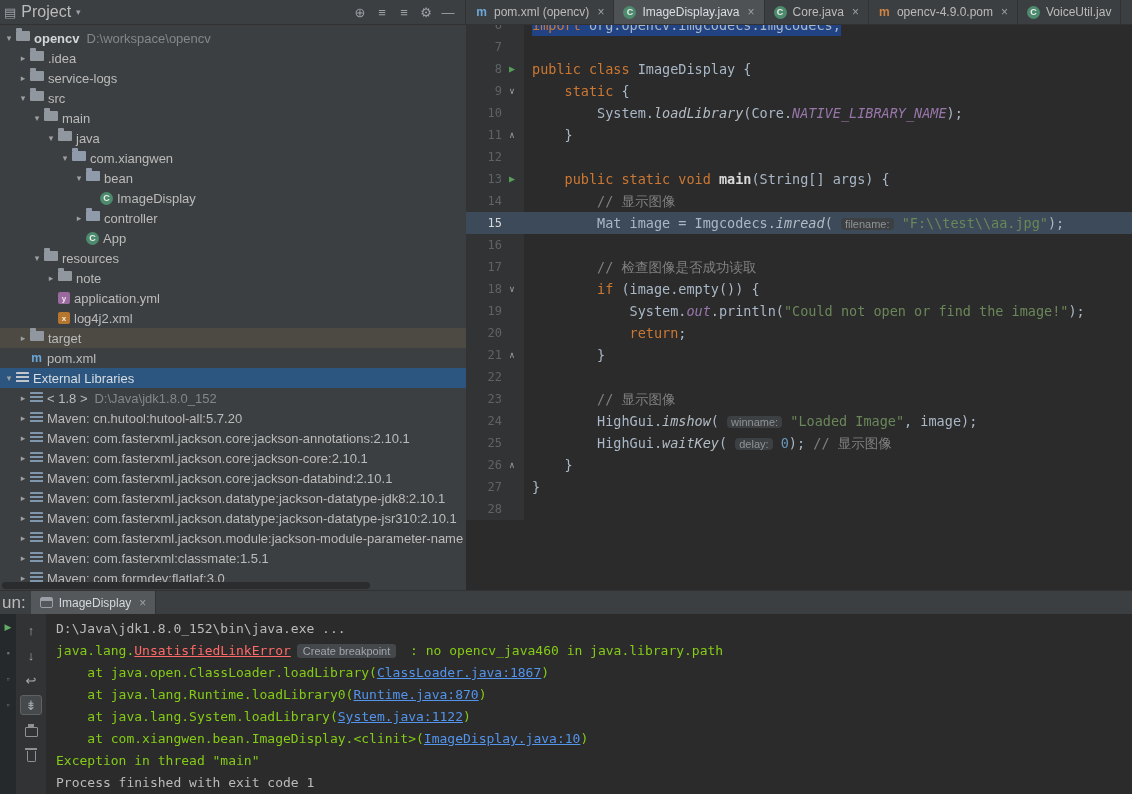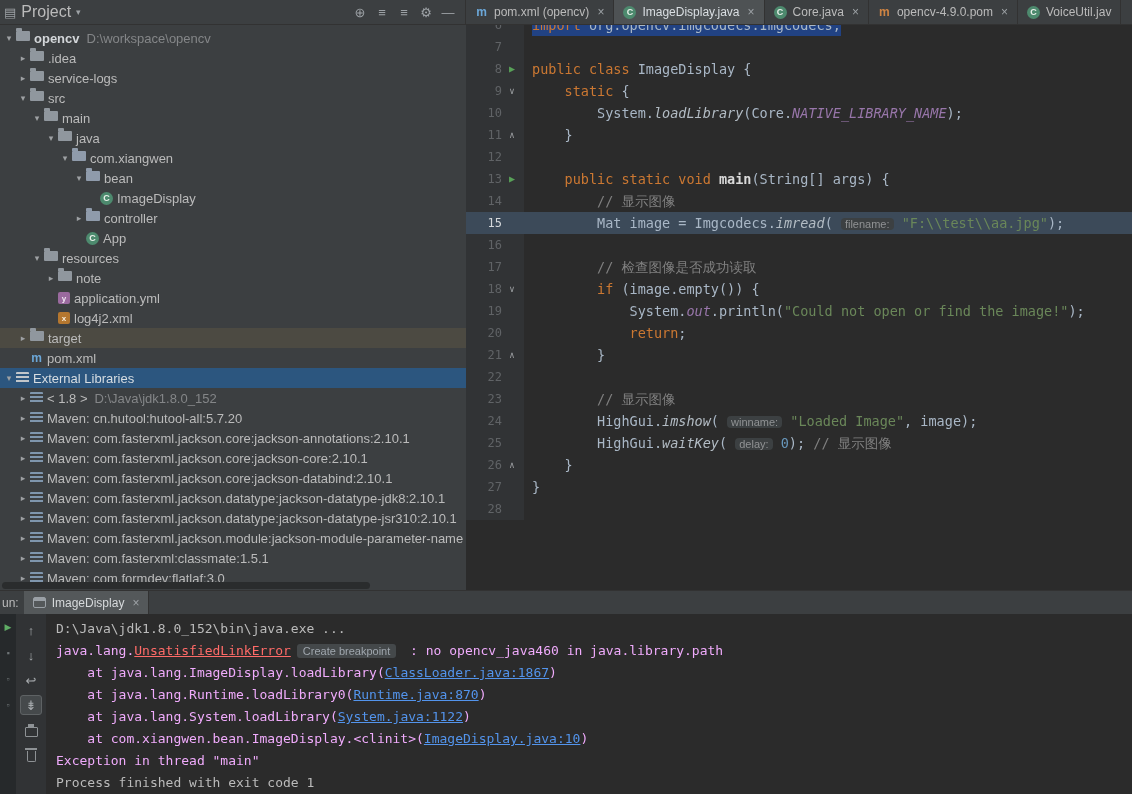--- a/index.html
+++ b/index.html
@@ -63,37 +63,37 @@
   .tk-c{color:#808080}
   .tk-s{color:#6a8759}
   .tk-n{color:#6897bb}
   .tk-f{color:#9876aa;font-style:italic}
   .tk-m{color:#b3bcc4;font-style:italic}
   .tk-d{color:#dadada;font-weight:bold}
   .tk-h{background:#3c4042;color:#909294;border-radius:4px;padding:0 4px;font-size:11px;font-family:"Liberation Sans",sans-serif}
 
   
   .run-bar{height:24px;flex:none;background:#3c3f41;border-top:1px solid #323232;display:flex;align-items:stretch}
-  .run-prefix{color:#bbbbbb;font-size:12px;display:flex;align-items:center;padding:0 5px 0 2px}
+  .run-prefix{color:#bbbbbb;font-size:17px;display:flex;align-items:center;padding:0 5px 0 2px}
   .run-tab{display:flex;align-items:center;gap:6px;background:#54585a;padding:0 9px;font-size:12px;color:#d6d9db;border-right:1px solid #323232;cursor:default}
   .bottom{height:180px;flex:none;display:flex;background:#2b2b2b}
   .stripe{width:16px;flex:none;background:#26292b;display:flex;flex-direction:column;align-items:center;padding-top:8px;gap:16px}
   .stripe .sicon{font-size:9px;color:#6f7577}
   .stripe .sicon.green{color:#5fad65}
   .ctoolbar{width:30px;flex:none;background:#313335;display:flex;flex-direction:column;align-items:center;padding-top:6px;gap:5px}
   .cicon{width:22px;height:20px;display:flex;align-items:center;justify-content:center;color:#a7abae;font-size:13px;cursor:default}
   .cicon.active{background:#45494b;border:1px solid #5e6264;border-radius:3px}
   .icon-print{width:13px;height:10px;border:1.5px solid #8e9295;border-radius:1px;position:relative;margin-top:3px}
   .icon-print::before{content:"";position:absolute;top:-4px;left:2px;width:6px;height:3px;background:#8e9295}
   .icon-trash{width:9px;height:11px;border:1.5px solid #8e9295;border-top:none;border-radius:0 0 2px 2px;position:relative;margin-top:3px}
   .icon-trash::before{content:"";position:absolute;top:-3px;left:-3px;width:12px;height:1.5px;background:#8e9295}
   .cout{flex:1;overflow:hidden;padding:4px 2px 0 10px;font-family:"DejaVu Sans Mono",monospace;font-size:13px}
   .c-line{height:22px;line-height:22px;white-space:pre}
   .tk-out{color:#bbbbbb}
-  .tk-err{color:#f0abfc}
+  .tk-err{color:#84cc16}
   .tk-errlink{color:#ff6b68;text-decoration:underline}
   .tk-link{color:#5394ec;text-decoration:underline;cursor:pointer}
   .tk-chip{background:#44484a;color:#9fa6ad;border-radius:3px;font-size:11px;padding:1px 6px;margin:0 6px;font-family:"Liberation Sans",sans-serif}
 </style>
 </head>
 <body>
 
 <div class="app">
 
   <div class="topbar">
@@ -475,21 +475,21 @@
         <span class="cicon">
           <span class="icon-print"></span>
         </span>
         <span class="cicon">
           <span class="icon-trash"></span>
         </span>
       </div>
     <div class="cout" id="clines">
         <div class="c-line"><span class="tk-out">D:\Java\jdk1.8.0_152\bin\java.exe ...</span></div>
         <div class="c-line"><span class="tk-err">java.lang.</span><span class="tk-errlink">UnsatisfiedLinkError</span><span class="tk-chip">Create breakpoint</span><span class="tk-err"> : no opencv_java460 in java.library.path</span></div>
-        <div class="c-line"><span class="tk-err">    at java.lang.ImageDisplay.loadLibrary(</span><span class="tk-link">ClassLoader.java:1867</span><span class="tk-err">)</span></div>
+        <div class="c-line"><span class="tk-err">    at java.open.ClassLoader.loadLibrary(</span><span class="tk-link">ClassLoader.java:1867</span><span class="tk-err">)</span></div>
         <div class="c-line"><span class="tk-err">    at java.lang.Runtime.loadLibrary0(</span><span class="tk-link">Runtime.java:870</span><span class="tk-err">)</span></div>
         <div class="c-line"><span class="tk-err">    at java.lang.System.loadLibrary(</span><span class="tk-link">System.java:1122</span><span class="tk-err">)</span></div>
         <div class="c-line"><span class="tk-err">    at com.xiangwen.bean.ImageDisplay.&lt;clinit&gt;(</span><span class="tk-link">ImageDisplay.java:10</span><span class="tk-err">)</span></div>
         <div class="c-line"><span class="tk-err">Exception in thread "main" </span></div>
         <div class="c-line"><span class="tk-out">Process finished with exit code 1</span></div>
       </div>
   </div>
 
 </div>
 

